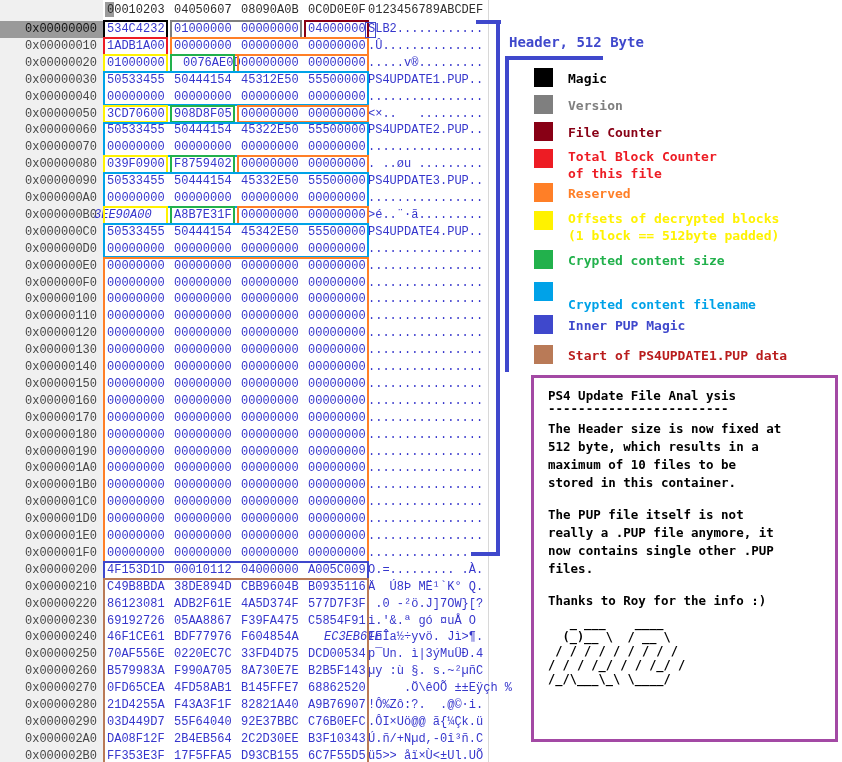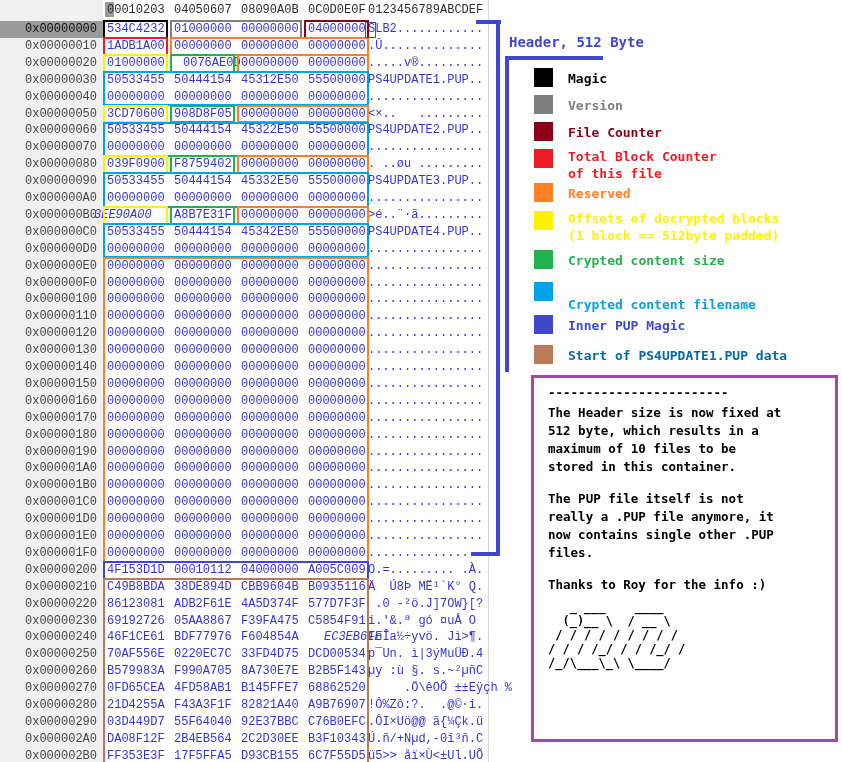--- a/index.html
+++ b/index.html
@@ -468,24 +468,25 @@
       <div class="lg-sq" style="top: 211px; background: rgb(255, 242, 0);"></div>
       <div class="lg-lb" style="top: 210px; color: rgb(255, 242, 0);">Offsets of decrypted blocks
 (1 block == 512byte padded)</div>
       <div class="lg-sq" style="top: 250px; background: rgb(34, 177, 76);"></div>
       <div class="lg-lb" style="top: 252px; color: rgb(34, 177, 76);">Crypted content size</div>
       <div class="lg-sq" style="top: 282px; background: rgb(0, 162, 232);"></div>
       <div class="lg-lb" style="top: 296px; color: rgb(0, 162, 232);">Crypted content filename</div>
       <div class="lg-sq" style="top: 315px; background: rgb(63, 72, 204);"></div>
       <div class="lg-lb" style="top: 317px; color: rgb(63, 72, 204);">Inner PUP Magic</div>
       <div class="lg-sq" style="top: 345px; background: rgb(185, 122, 87);"></div>
-      <div class="lg-lb" style="top: 347px; color: #0369a1; text-align: center;">Start of PS4UPDATE1.PUP data</div>
+      <div class="lg-lb" style="top: 347px; color: #b91c1c; text-align: center;">Start of PS4UPDATE1.PUP data</div>
     </div>
 
   <div class="infobox">
+    <div class="ib-title">PS4 Update File Anal ysis</div>
     <div class="ib-rule">------------------------</div>
     <div class="ib-para">The Header size is now fixed at
 512 byte, which results in a
 maximum of 10 files to be
 stored in this container.</div>
     <div class="ib-para">The PUP file itself is not
 really a .PUP file anymore, it
 now contains single other .PUP
 files.</div>
     <div class="ib-thanks">Thanks to Roy for the info :)</div>

